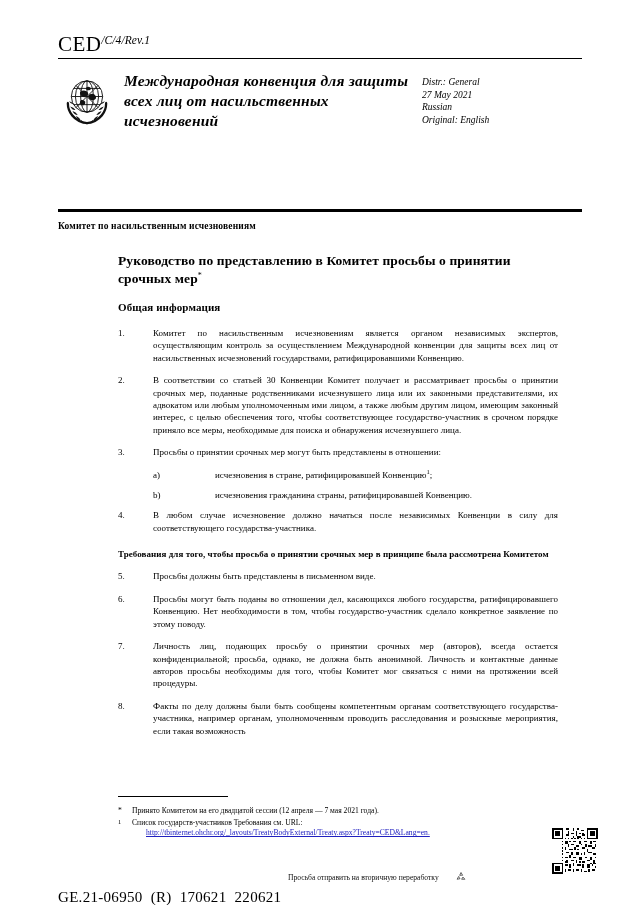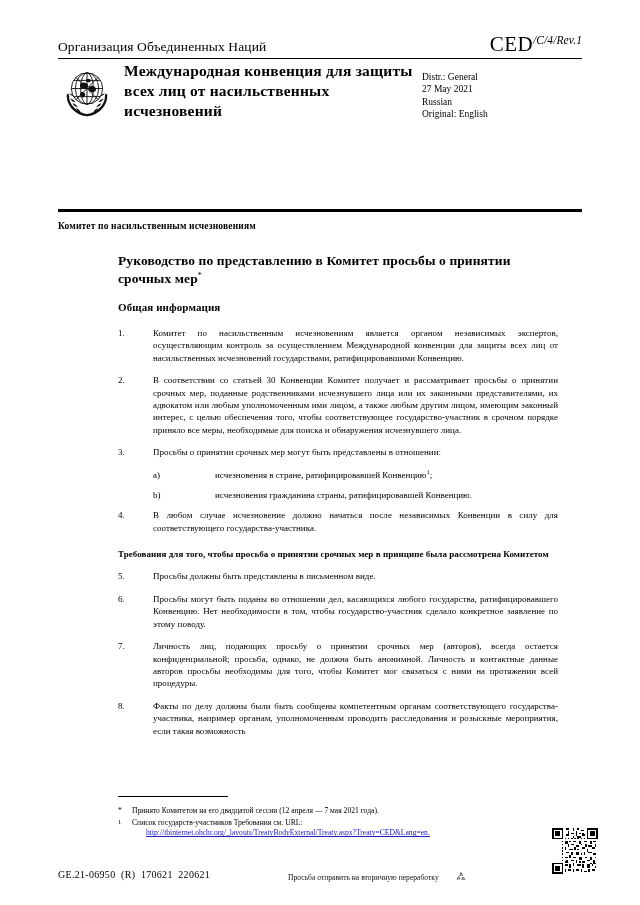--- a/index.html
+++ b/index.html
@@ -58,21 +58,23 @@
     line-height: 12px;
   }
   .rule-thin {
     border-top: 1px solid #000;
     width: 100%;
     height: 0;
   }
 
   .title-row {
     display: flex;
-    align-items: flex-end;
+    align-items: flex-start;
+    margin-top: 10px;
+    font-style: italic;
   }
   .un-emblem {
     width: 58px;
     height: 58px;
     flex: 0 0 58px;
     margin-top: 2px;
   }
   .conv-title {
     flex: 1 1 auto;
     padding-left: 8px;
@@ -226,22 +228,22 @@
     text-decoration: underline;
     word-break: break-all;
     display: inline-block;
     padding-left: 14px;
   }
 
   
   .footer-jobno {
     position: absolute;
     left: 58px;
-    top: 869px;
-    font-size: 10px;
+    top: 891px;
+    font-size: 15px;
     line-height: 12px;
     letter-spacing: .3px;
     white-space: pre;
   }
   .footer-recycle {
     position: absolute;
     left: 288px;
     top: 871px;
     font-size: 7.6px;
     line-height: 11px;
@@ -261,21 +263,20 @@
   }
 </style>
 </head>
 <body>
 
 <div class="page">
 
   <div class="masthead">
 
     <div class="org-line">
-      <div class="org-name">Организация Объединенных Наций</div>
       <div class="doc-symbol">
         <span class="sym-main">CED</span>
           <span class="sym-suffix">/C/4/Rev.1</span>
       </div>
     </div>
     <div class="rule-thin"></div>
 
     <div class="title-row">
 
       <svg class="un-emblem" viewBox="0 0 100 100">

